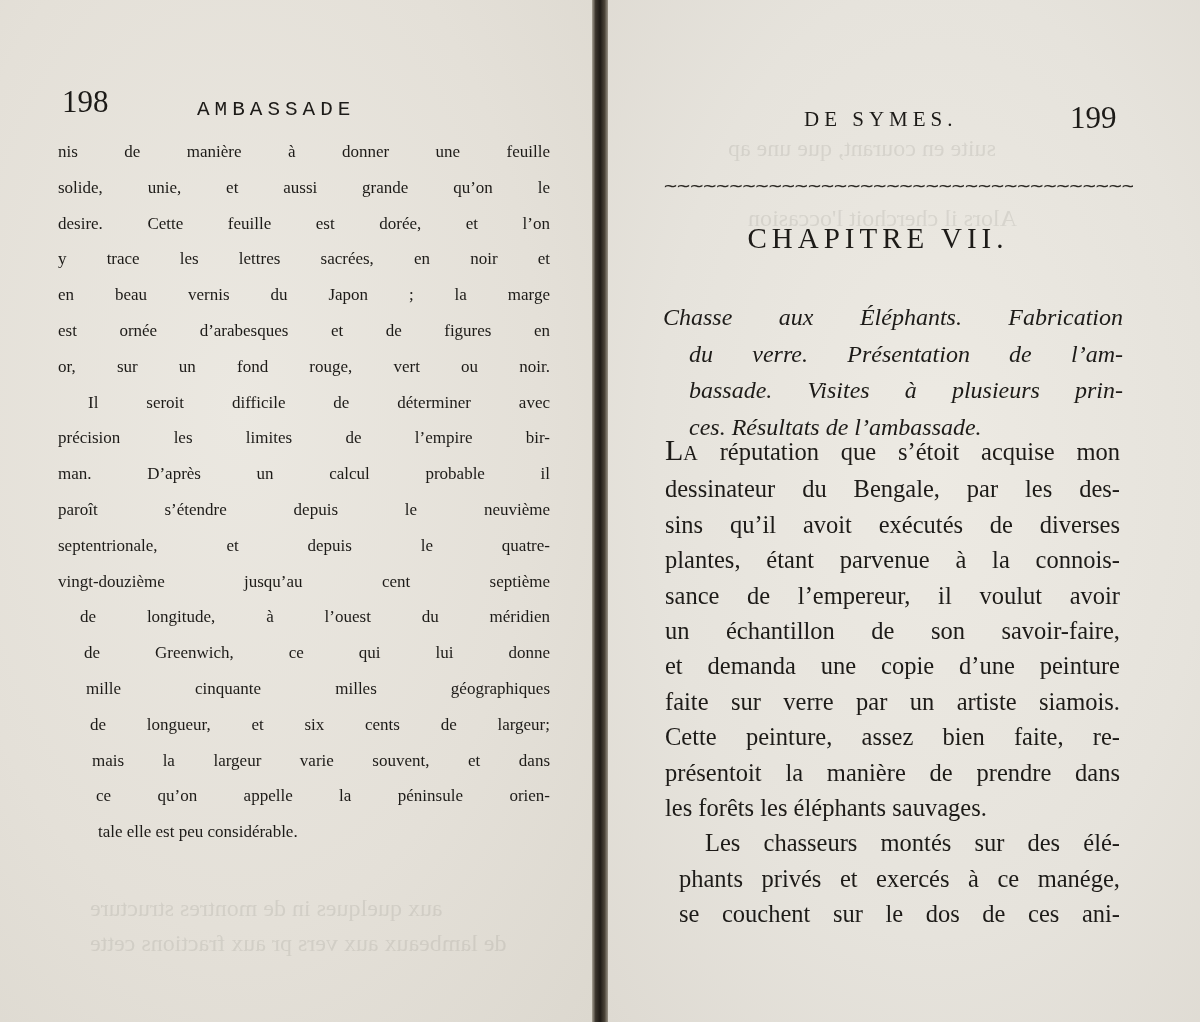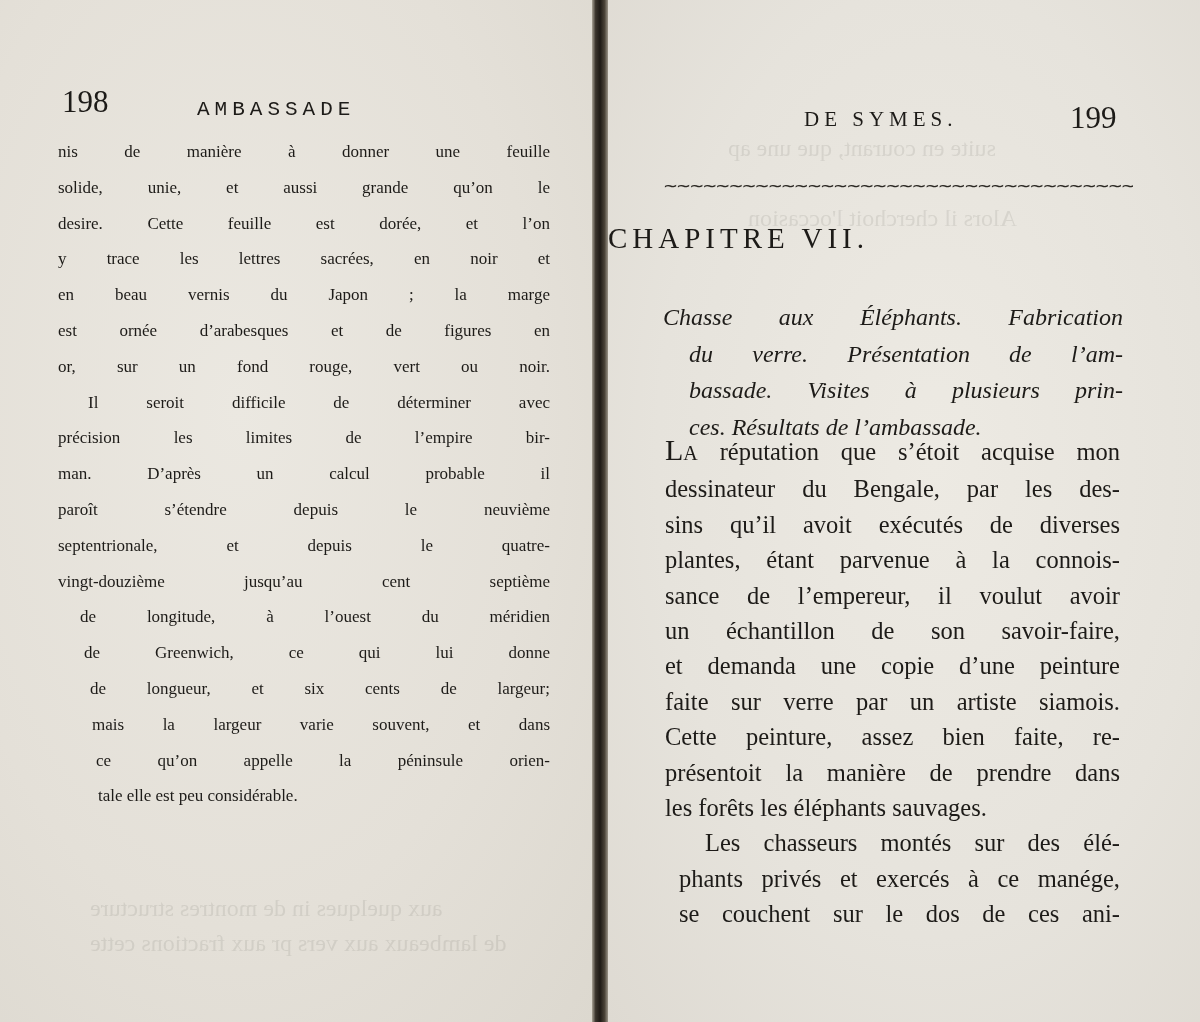--- a/index.html
+++ b/index.html
@@ -83,21 +83,21 @@
       line-height: 12px;
       letter-spacing: -2px;
       color: #2a2722;
       white-space: nowrap;
     }
     .chapter-title {
       position: absolute;
       left: 0;
       width: 540px;
       top: 222px;
-      text-align: left;
+      text-align: center;
       font-size: 29px;
       letter-spacing: 5px;
       font-family: "Liberation Serif", serif;
     }
     .summary {
       position: absolute;
       left: 55px;
       top: 290px;
       width: 460px;
       font-style: italic;
@@ -140,20 +140,21 @@
       <span class="line">or, sur un fond rouge, vert ou noir.</span>
 
       <span class="line indent">Il seroit difficile de déterminer avec</span>
       <span class="line">précision les limites de l’empire bir-</span>
       <span class="line">man. D’après un calcul probable il</span>
       <span class="line">paroît s’étendre depuis le neuvième</span>
       <span class="line">septentrionale, et depuis le quatre-</span>
       <span class="line">vingt-douzième jusqu’au cent septième</span>
       <span class="line" style="padding-left:22px;">de longitude, à l’ouest du méridien</span>
       <span class="line" style="padding-left:26px;font-family:Liberation Serif, serif;">de Greenwich, ce qui lui donne</span>
+      <span class="line" style="padding-left:28px;">mille cinquante milles géographiques</span>
       <span class="line" style="padding-left:32px;">de longueur, et six cents de largeur;</span>
       <span class="line" style="padding-left:34px;">mais la largeur varie souvent, et dans</span>
       <span class="line" style="padding-left:38px;">ce qu’on appelle la péninsule orien-</span>
       <span class="line last" style="padding-left:40px;">tale elle est peu considérable.</span>
     </div>
   </div>
 
   <div class="gutter"></div>
 
   <div class="page page-right">

